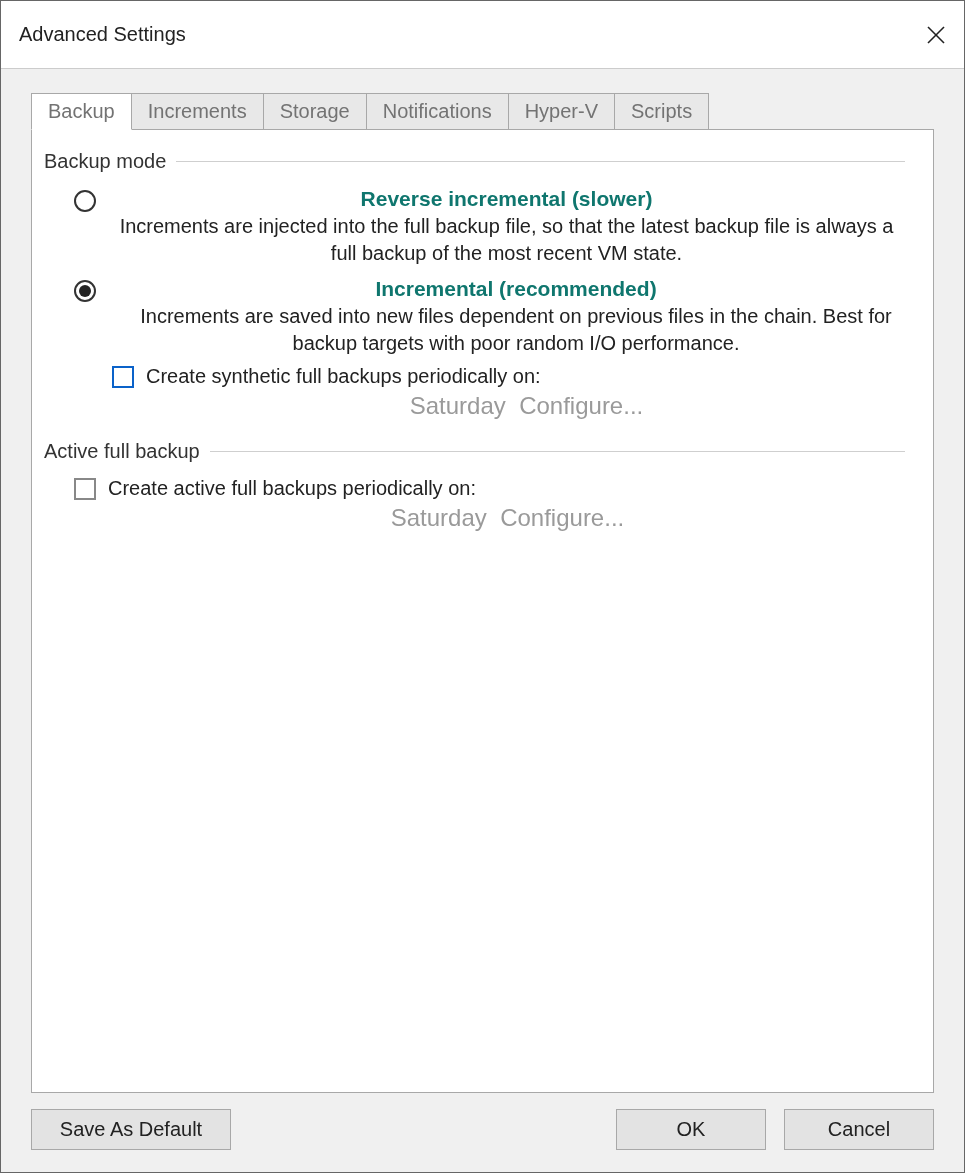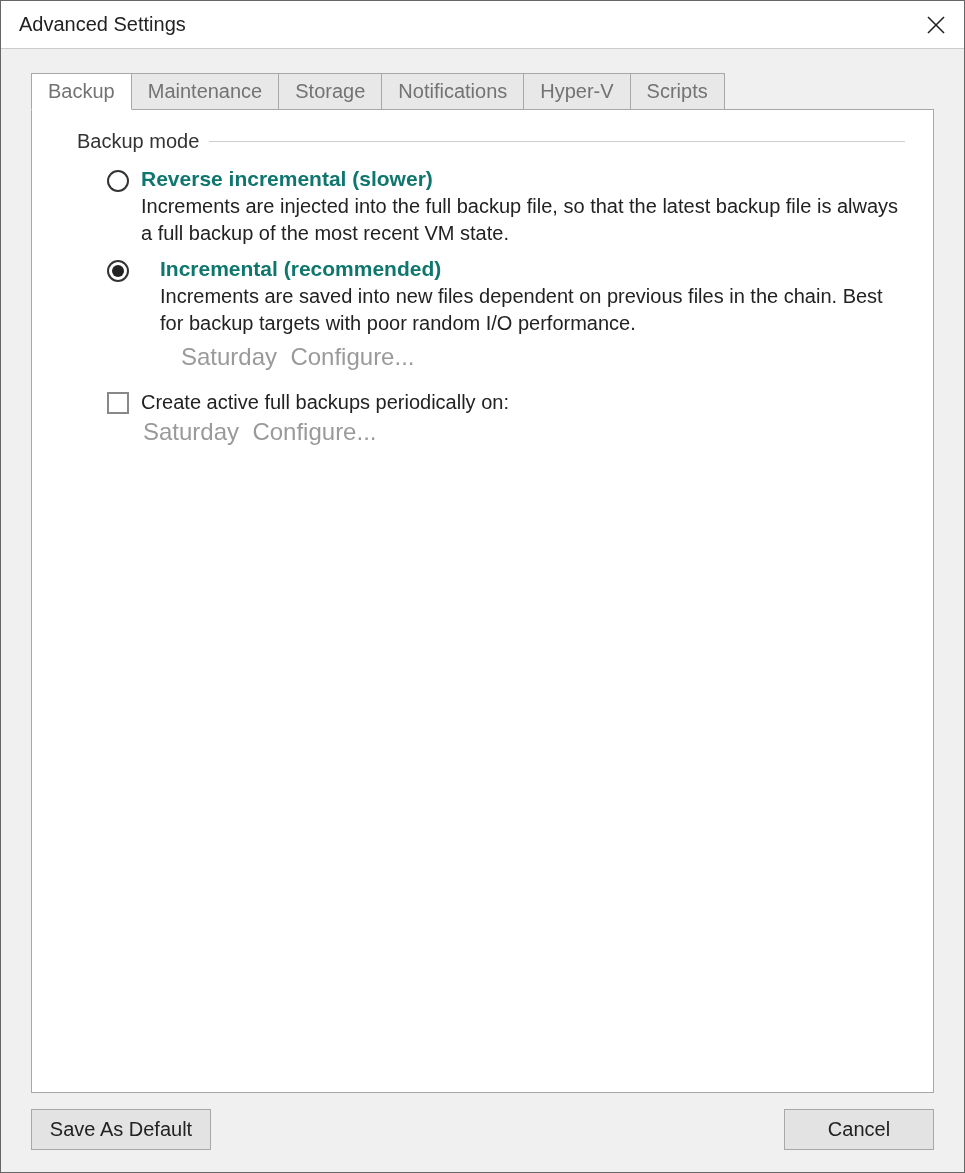--- a/index.html
+++ b/index.html
@@ -12,21 +12,21 @@
   }
   .window {
     width: 965px;
     height: 1173px;
     border: 1px solid #666;
     background: #f0f0f0;
     display: flex;
     flex-direction: column;
   }
   .titlebar {
-    height: 48px;
+    height: 68px;
     background: #fff;
     display: flex;
     align-items: center;
     justify-content: space-between;
     padding-left: 18px;
     border-bottom: 1px solid #ccc;
   }
   .titlebar-title { font-size: 20px; color:#222; }
   .close-btn {
     width: 56px; height:54px;
@@ -52,22 +52,23 @@
   .tab.active {
     background:#fff;
     border-bottom:1px solid #fff;
     z-index:2;
   }
   .tab-panel {
     flex:1 1 auto;
     background:#fff;
     border:1px solid #a8a8a8;
     margin-top:-1px;
-    padding: 20px 28px 10px 45px;
+    padding: 20px 28px 10px 12px;
     position:relative;
+    text-align:center;
   }
   .group { margin-bottom: 20px; }
   .group-header {
     display:flex; align-items:center;
     margin-bottom: 14px;
     color:#444;
   }
   .group-title { font-size:20px; color:#333; white-space:nowrap; padding-right:10px;}
   .group-line { flex:1; height:1px; background:#cfcfcf; }
   .option-row { display:flex; padding-left:30px; margin-bottom:6px; }
@@ -98,21 +99,21 @@
   .spacer { flex:1; }
   .btn {
     border:1px solid #a8a8a8;
     background:#e3e3e3;
     font-size:20px;
     color:#222;
     padding: 8px 0;
     text-align:center;
     cursor:default;
   }
-  .btn-save { width:180px; }
+  .btn-save { width:200px; }
   .btn-ok, .btn-cancel { width:150px; }
 </style>
 </head>
 <body>
 
 <div class="window">
 
   <div class="titlebar">
     <div class="titlebar-title">Advanced Settings</div>
     <div class="close-btn">
@@ -120,21 +121,21 @@
           <line x1="1" y1="1" x2="17" y2="17" stroke="#222" stroke-width="1.6"></line>
           <line x1="17" y1="1" x2="1" y2="17" stroke="#222" stroke-width="1.6"></line>
         </svg>
     </div>
   </div>
 
   <div class="body-area">
 
     <div class="tabs-row">
       <div class="tab active">Backup</div>
-      <div class="tab">Maintenance</div>
+      <div class="tab">Increments</div>
       <div class="tab">Storage</div>
       <div class="tab">Notifications</div>
       <div class="tab">Hyper-V</div>
       <div class="tab">Scripts</div>
     </div>
 
     <div class="tab-panel">
 
       <div class="group">
         <div class="group-header">
@@ -151,38 +152,47 @@
         </div>
 
         <div class="option-row" style="margin-top:10px;gap:19px;">
           <div class="radio selected"></div>
           <div class="option-text">
             <div class="option-title">Incremental (recommended)</div>
             <div class="option-desc">Increments are saved into new files dependent on previous files in the chain. Best for backup targets with poor random I/O performance.</div>
           </div>
         </div>
 
+        <div class="sub-row">
+          <div class="checkbox"></div>
+          <div class="check-label">Create synthetic full backups periodically on:</div>
+        </div>
         <div class="muted-line">
           <span>Saturday</span>&nbsp;&nbsp;<span>Configure...</span>
         </div>
       </div>
 
       <div class="group">
+        <div class="group-header">
+          <span class="group-title">Active full backup</span>
+          <span class="group-line"></span>
+        </div>
 
         <div class="sub-row" style="padding-left:30px;">
           <div class="checkbox gray"></div>
           <div class="check-label">Create active full backups periodically on:</div>
         </div>
         <div class="muted-line" style="padding-left:66px;">
           <span>Saturday</span>&nbsp;&nbsp;<span>Configure...</span>
         </div>
       </div>
 
     </div>
   </div>
 
   <div class="button-bar">
     <div class="btn btn-save">Save As Default</div>
     <div class="spacer"></div>
+    <div class="btn btn-ok">OK</div>
     <div class="btn btn-cancel">Cancel</div>
   </div>
 
 </div>
 
 </body></html>

